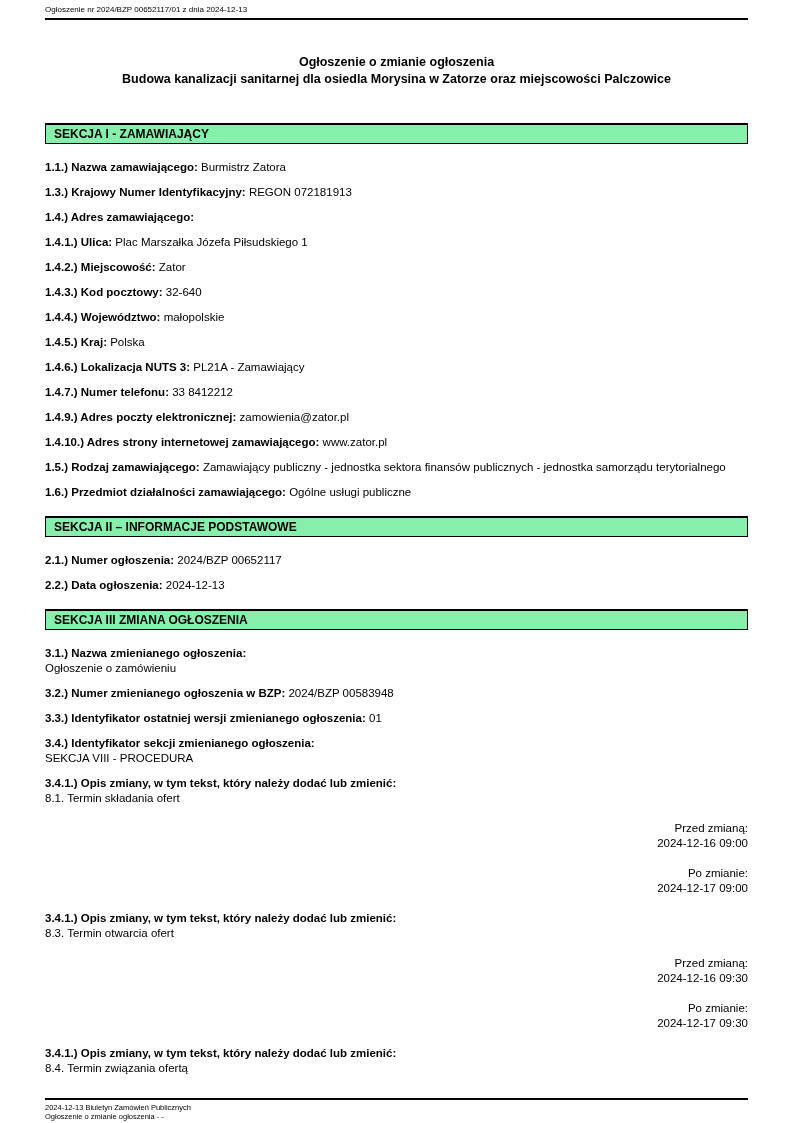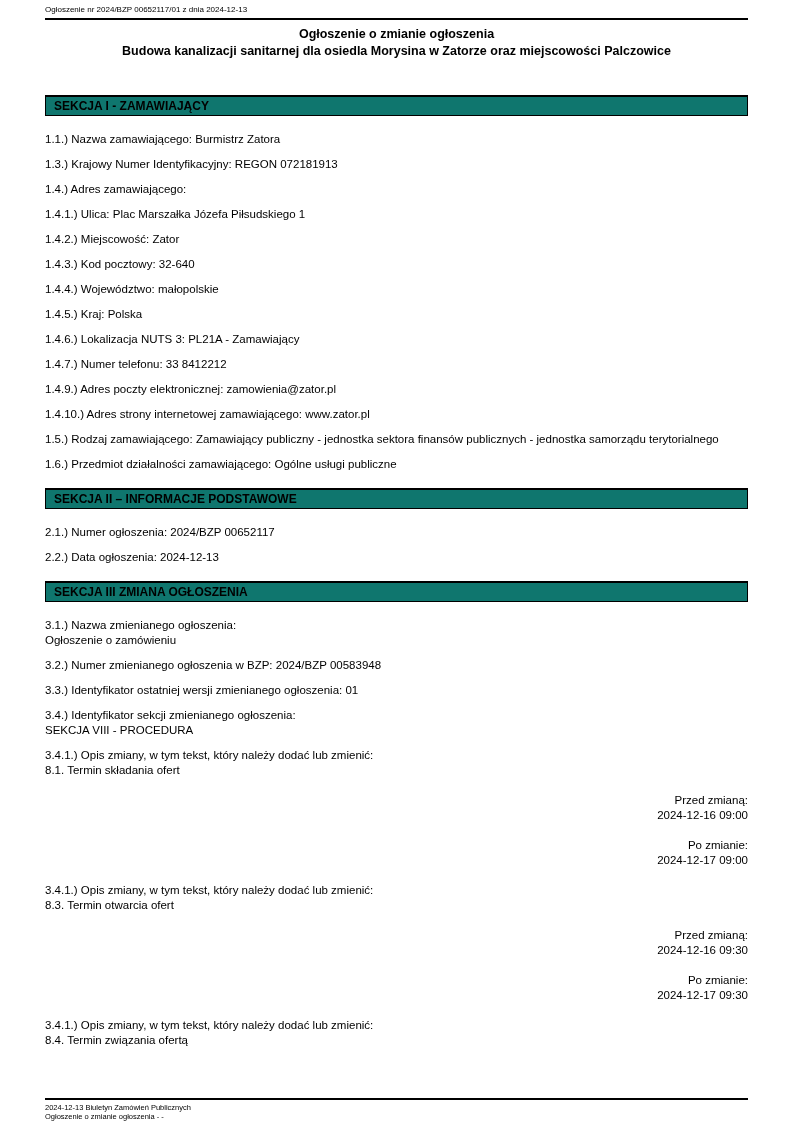--- a/index.html
+++ b/index.html
@@ -23,44 +23,44 @@
     color: #000;
     display: block;
     margin-bottom: 4px;
   }
   .doc-header .rule { border-top: 2px solid #000; height: 0; }
 
   
   .content {
     position: absolute;
     top: 0; left: 45px; right: 45px;
-    padding-top: 26px;
+    padding-top: 54px;
   }
   .title {
     text-align: center;
     font-weight: bold;
     font-size: 12.5px;
     line-height: 17px;
     margin-bottom: 35px;
   }
   .section-bar {
-    background: #0f766e;
+    background: #86efac;
     border: 1px solid #000;
     border-top-width: 2px;
     font-weight: bold;
     font-size: 12px;
     padding: 2px 6px 2px 8px;
     margin: 16px 0 16px 0;
   }
   .para {
     font-size: 11.5px;
     line-height: 15px;
     margin: 0 0 10px 0;
   }
-  .para .lbl { font-weight: normal; }
+  .para .lbl { font-weight: bold; }
   .para.stack .lbl, .para.stack .val { display: block; }
   .para.plain { margin: 15px 0; text-align: right; }
   .para.plain .line { display: block; }
 
   
   .doc-footer {
     position: absolute;
     left: 45px; right: 45px;
     top: 1098px;
     border-top: 2px solid #000;

